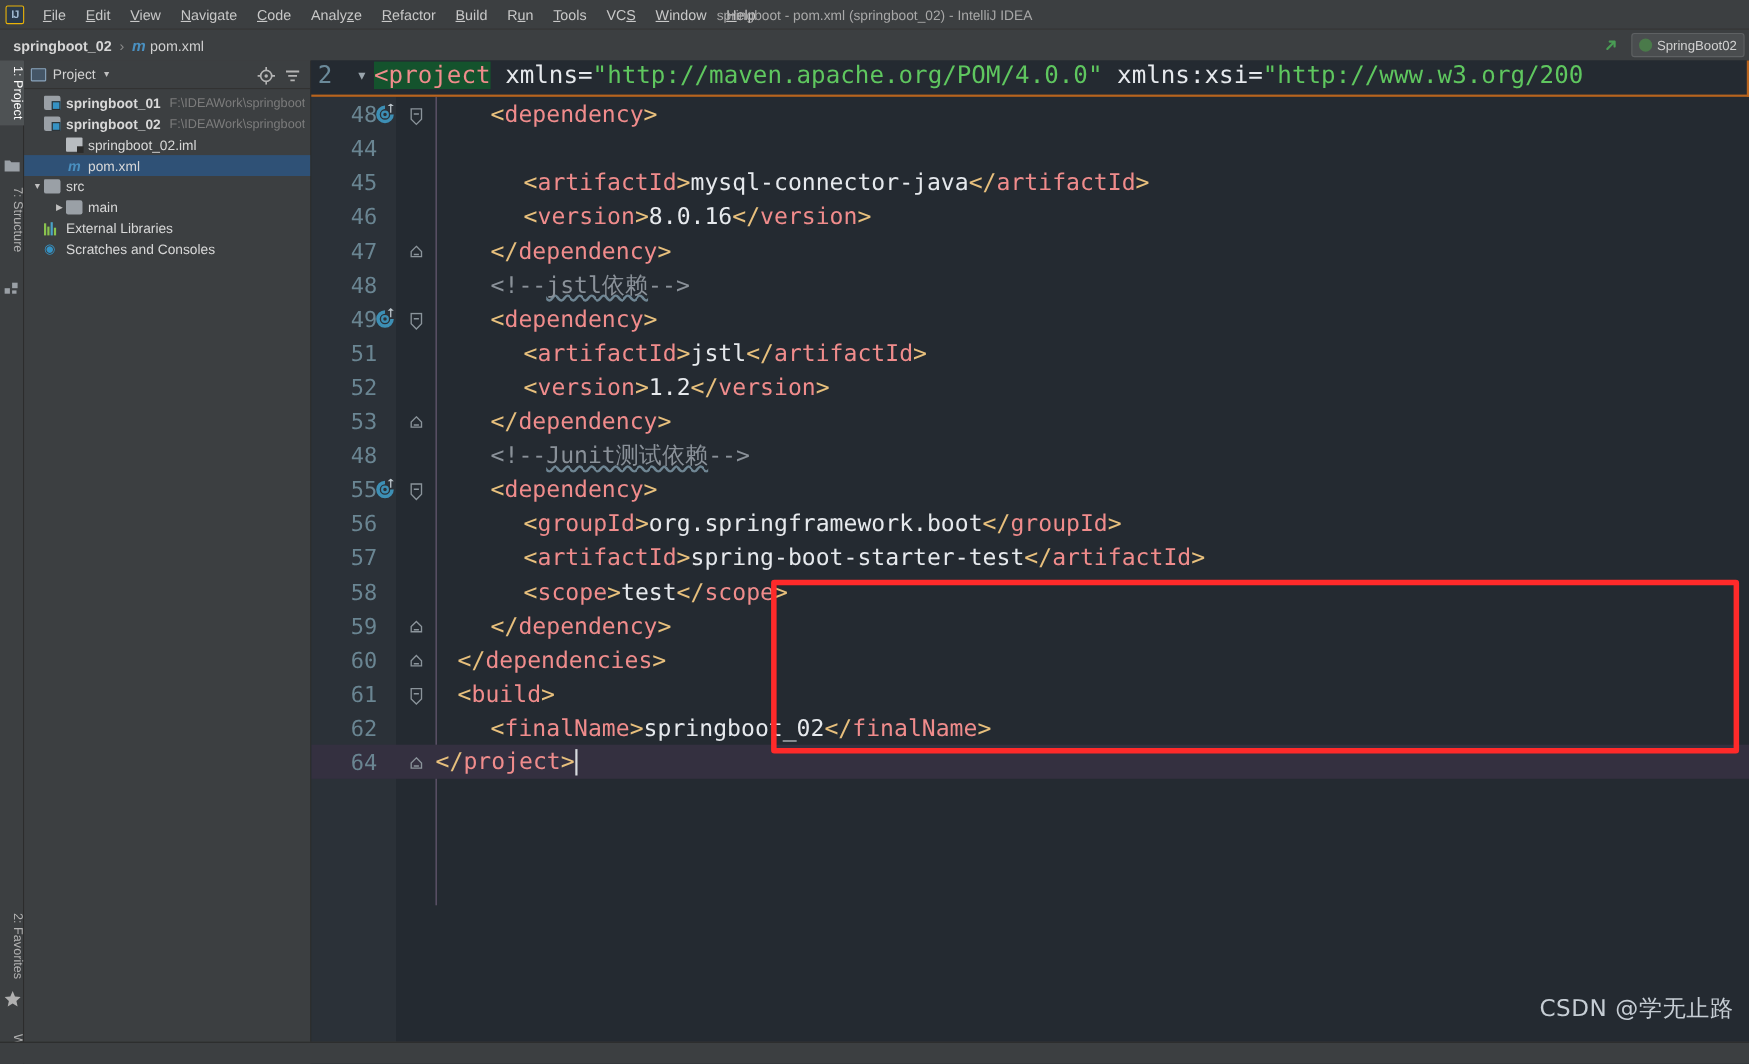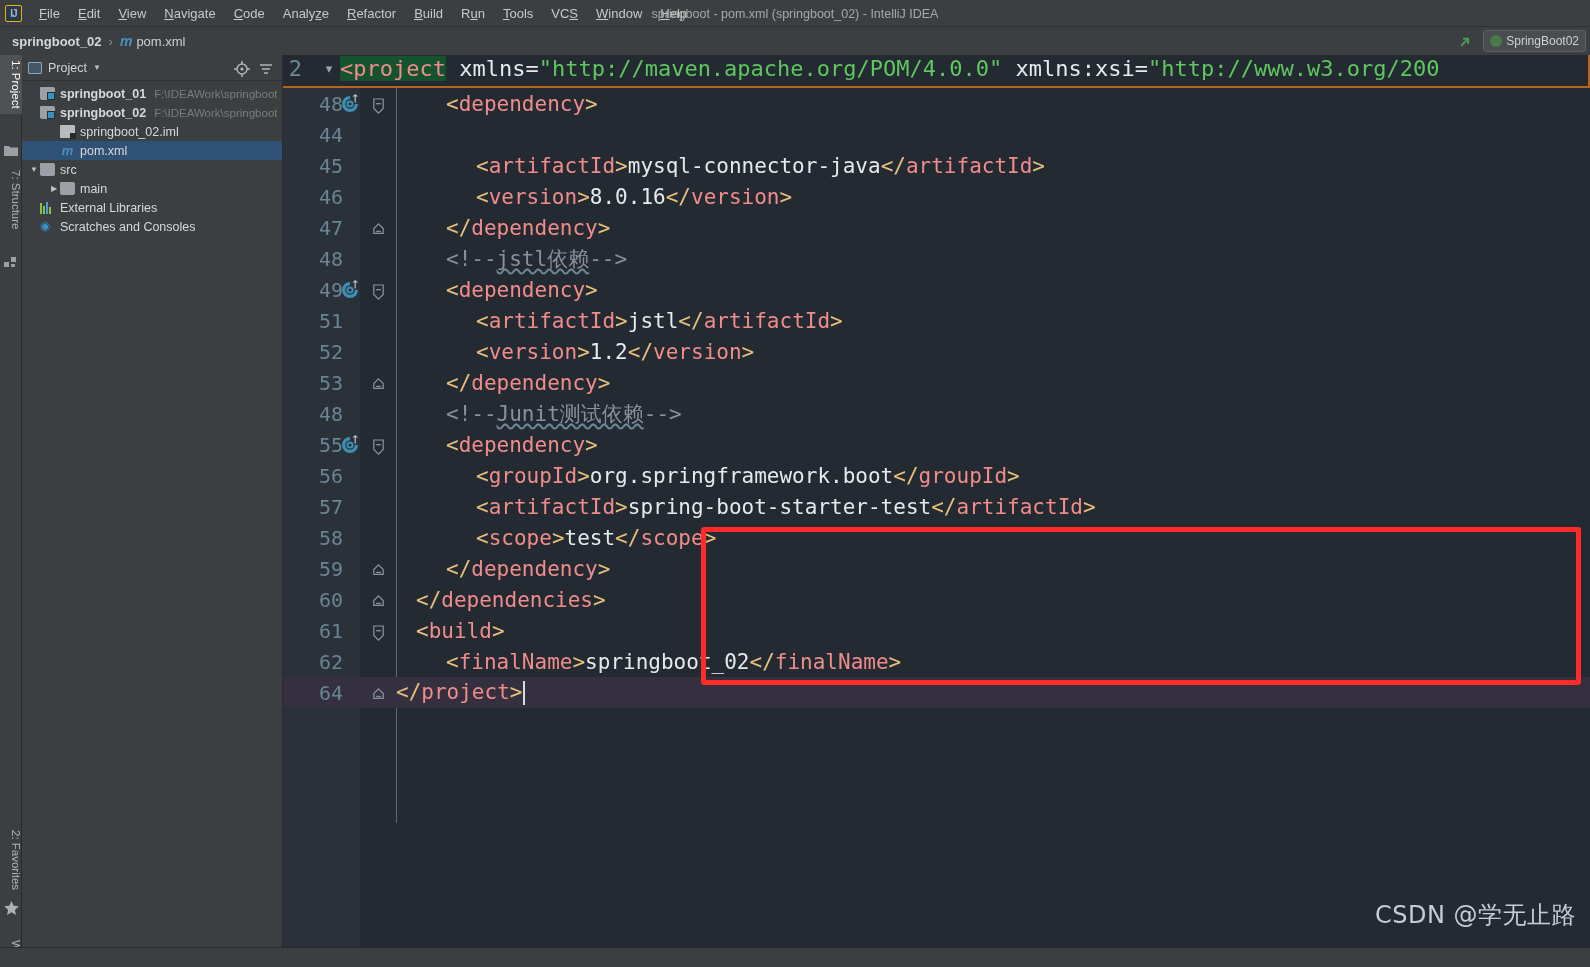--- a/index.html
+++ b/index.html
@@ -198,21 +198,21 @@
   
   #redbox{
     position:absolute; border:5px solid #ff2a2a; border-radius:3px;
     left:418px; top:472px; width:880px; height:158px; z-index:30;
     pointer-events:none;
   }
 
   
   #watermark{
     position:absolute; right:14px; bottom:36px; z-index:40;
-    font-size:24px; color:#c6cdd4; letter-spacing:.5px;
+    font-size:21px; color:#c6cdd4; letter-spacing:.5px;
     font-family:"DejaVu Sans", sans-serif;
   }
 
   
   #bottombar{
     position:absolute; left:0; right:0; bottom:0; height:20px;
     background:#3c3f41; border-top:1px solid #2b2b2b;
   }
 </style>
 </head>

